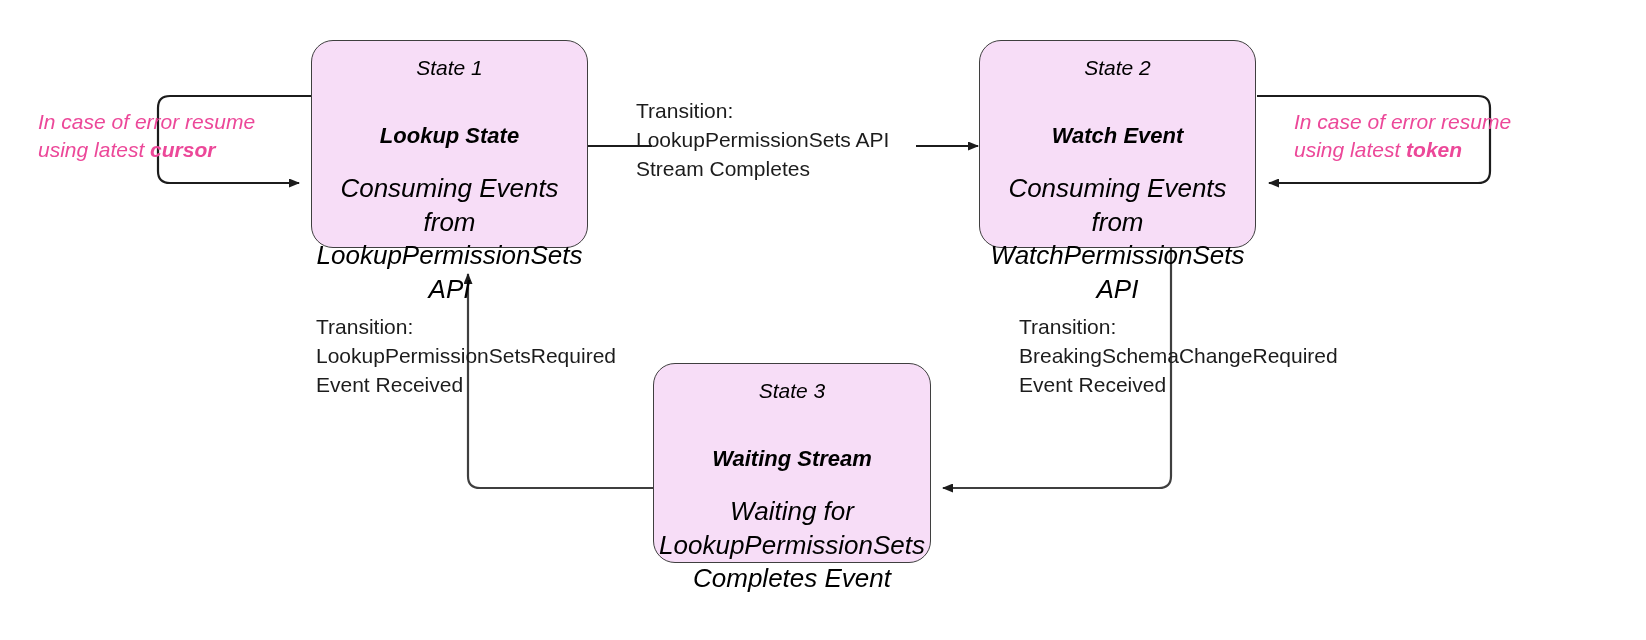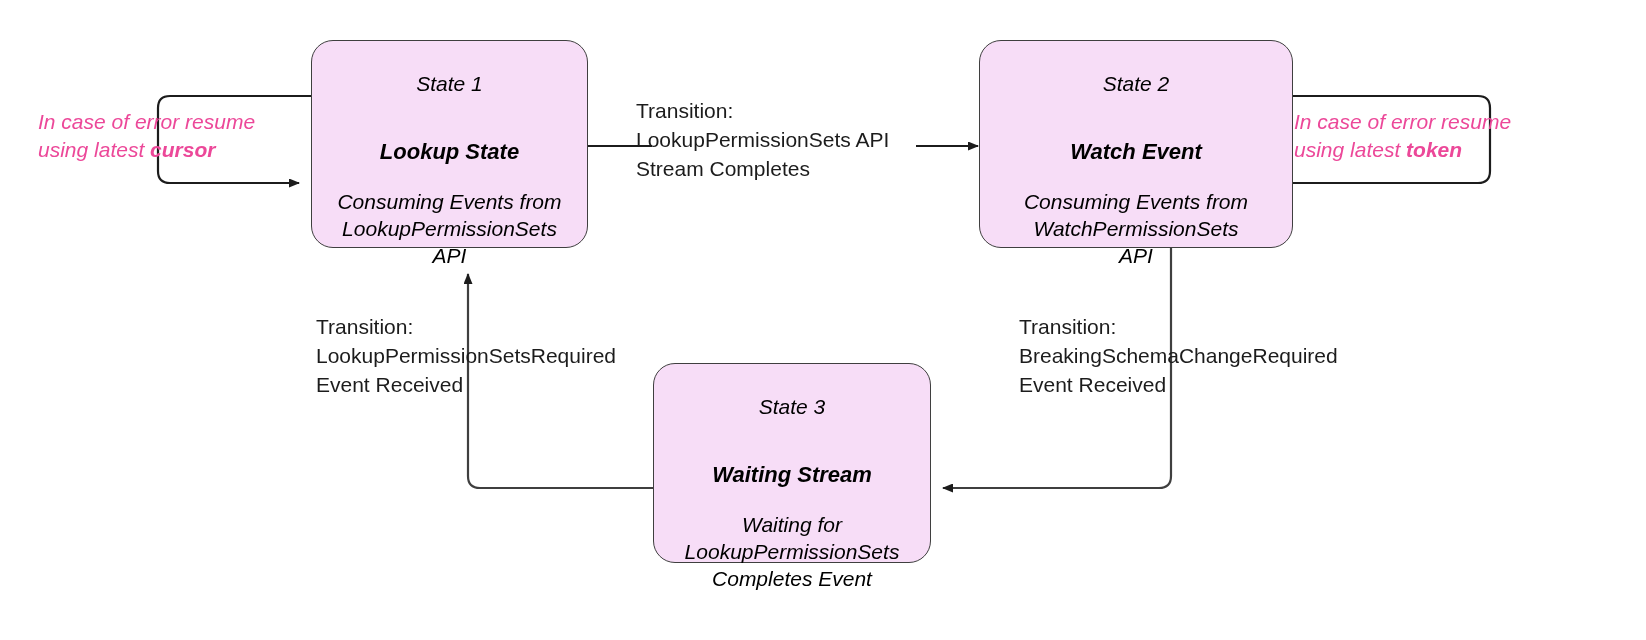--- a/index.html
+++ b/index.html
@@ -28,40 +28,40 @@
   .state-box {
     position: absolute;
     box-sizing: border-box;
     background: #f7ddf7;
     border: 1.6px solid #3f3f3f;
     border-radius: 22px;
     display: flex;
     flex-direction: column;
     align-items: center;
     text-align: center;
-    padding: 26px 12px 12px 12px;
+    padding: 10px 12px 12px 12px;
   }
   .state-index {
     font-style: italic;
     font-size: 21px;
     color: #000000;
     line-height: 1.25;
     margin-top: 4px;
   }
   .state-title {
     font-style: italic;
     font-weight: bold;
     font-size: 22px;
     color: #000000;
     line-height: 1.25;
     margin-top: 41px;
   }
   .state-desc {
     font-style: italic;
-    font-size: 21px;
+    font-size: 26px;
     color: #000000;
     line-height: 1.30;
     margin-top: 22px;
     white-space: pre-line;
   }
   .edge-label {
     position: absolute;
     font-size: 21px;
     color: #1c1c1c;
     line-height: 1.38;
@@ -121,21 +121,21 @@
   </svg>
 
   <div class="state-box" style="left:311px; top:40px; width:277px; height:208px;">
     <div class="state-index">State 1</div>
     <div class="state-title">Lookup State</div>
     <div class="state-desc">Consuming Events from
 LookupPermissionSets
 API</div>
   </div>
 
-  <div class="state-box" style="left:979px; top:40px; width:314px; height:208px;">
+  <div class="state-box" style="left:979px; top:40px; width:277px; height:208px;">
     <div class="state-index">State 2</div>
     <div class="state-title">Watch Event</div>
     <div class="state-desc">Consuming Events from
 WatchPermissionSets
 API</div>
   </div>
 
   <div class="state-box" style="left:653px; top:363px; width:278px; height:200px;">
     <div class="state-index">State 3</div>
     <div class="state-title">Waiting Stream</div>

